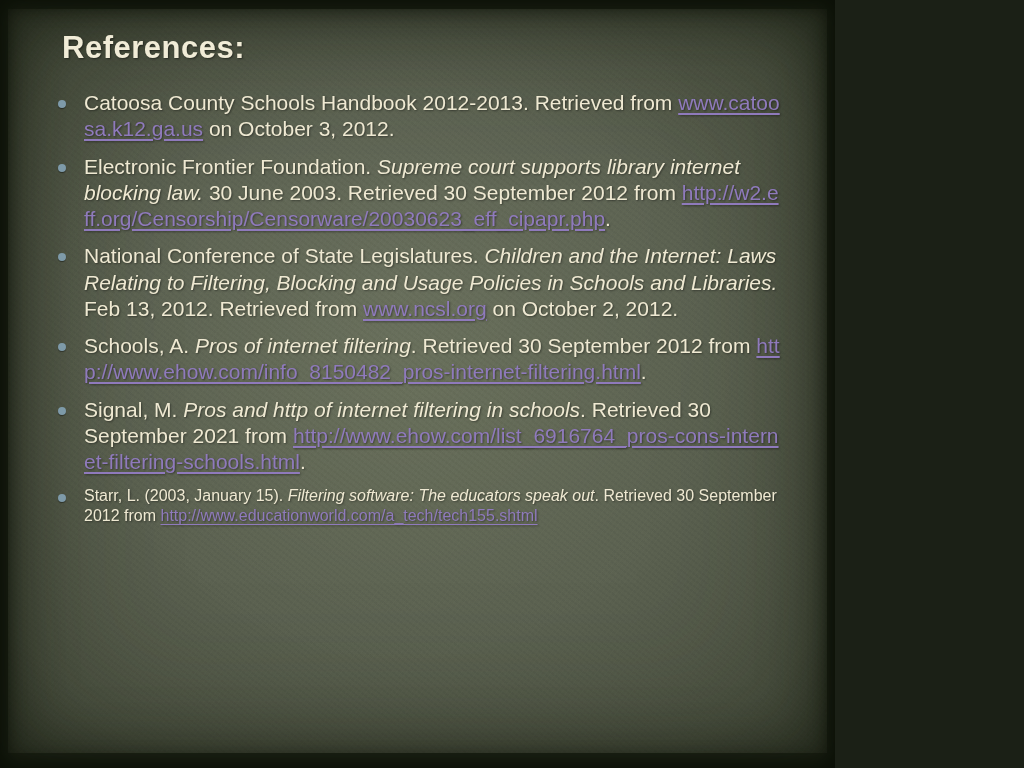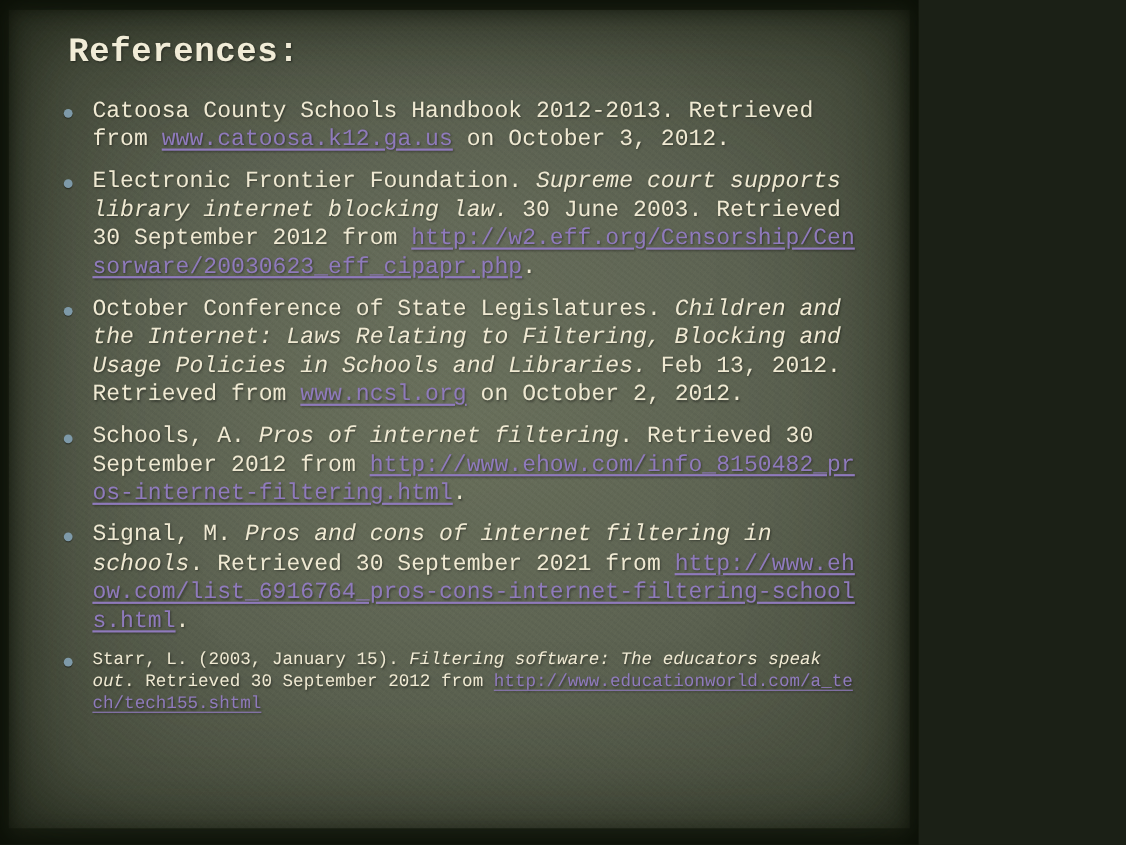--- a/index.html
+++ b/index.html
@@ -6,21 +6,21 @@
     margin: 0;
     padding: 0;
     background: #1b2016;
   }
   .stage {
     position: relative;
     width: 835px;
     height: 768px;
     overflow: hidden;
     background: #20261a;
-    font-family: Liberation Mono, monospace;
+    font-family: Liberation Sans, sans-serif;
   }
   
   .slide-surface {
     position: absolute;
     top: 9px; left: 8px; right: 8px; bottom: 15px;
     background:
       radial-gradient(ellipse at 48% 38%, rgba(255,255,255,0.05) 0%, rgba(255,255,255,0) 60%),
       radial-gradient(ellipse at 50% 50%, #636a55 0%, #5b6150 52%, #4d5343 84%, #3e4435 100%);
   }
   
@@ -102,29 +102,29 @@
         <li class="ref-item">
           <span class="bullet"></span>
           <span class="ref-text"><span>Catoosa County Schools Handbook 2012-2013. Retrieved from </span><a href="#" class="link">www.catoosa.k12.ga.us</a><span> on October 3, 2012.</span></span>
         </li>
         <li class="ref-item">
           <span class="bullet"></span>
           <span class="ref-text"><span>Electronic Frontier Foundation. </span><span class="italic">Supreme court supports library internet blocking law.</span><span> 30 June 2003.  Retrieved 30 September 2012 from </span><a href="#" class="link">http://w2.eff.org/Censorship/Censorware/20030623_eff_cipapr.php</a><span>.</span></span>
         </li>
         <li class="ref-item">
           <span class="bullet"></span>
-          <span class="ref-text"><span>October Conference of State Legislatures. </span><span class="italic">Children and the Internet: Laws Relating to Filtering, Blocking and Usage Policies in Schools and Libraries.</span><span> Feb 13, 2012. Retrieved from </span><a href="#" class="link">www.ncsl.org</a><span> on October 2, 2012.</span></span>
+          <span class="ref-text"><span>National Conference of State Legislatures. </span><span class="italic">Children and the Internet: Laws Relating to Filtering, Blocking and Usage Policies in Schools and Libraries.</span><span> Feb 13, 2012. Retrieved from </span><a href="#" class="link">www.ncsl.org</a><span> on October 2, 2012.</span></span>
         </li>
         <li class="ref-item">
           <span class="bullet"></span>
           <span class="ref-text"><span>Schools, A. </span><span class="italic">Pros of internet filtering</span><span>. Retrieved 30 September 2012 from </span><a href="#" class="link">http://www.ehow.com/info_8150482_pros-internet-filtering.html</a><span>.</span></span>
         </li>
         <li class="ref-item">
           <span class="bullet"></span>
-          <span class="ref-text"><span>Signal, M.  </span><span class="italic">Pros and cons of internet filtering in schools</span><span>. Retrieved 30 September 2021 from </span><a href="#" class="link">http://www.ehow.com/list_6916764_pros-cons-internet-filtering-schools.html</a><span>.</span></span>
+          <span class="ref-text"><span>Signal, M.  </span><span class="italic">Pros and http of internet filtering in schools</span><span>. Retrieved 30 September 2021 from </span><a href="#" class="link">http://www.ehow.com/list_6916764_pros-cons-internet-filtering-schools.html</a><span>.</span></span>
         </li>
         <li class="ref-item small">
           <span class="bullet"></span>
           <span class="ref-text"><span>Starr, L. (2003, January 15). </span><span class="italic">Filtering software: The educators speak out</span><span>. Retrieved 30 September 2012 from </span><a href="#" class="link">http://www.educationworld.com/a_tech/tech155.shtml</a></span>
         </li>
       </ul>
   </div>
   <div class="vignette"></div>
 </div>
 

